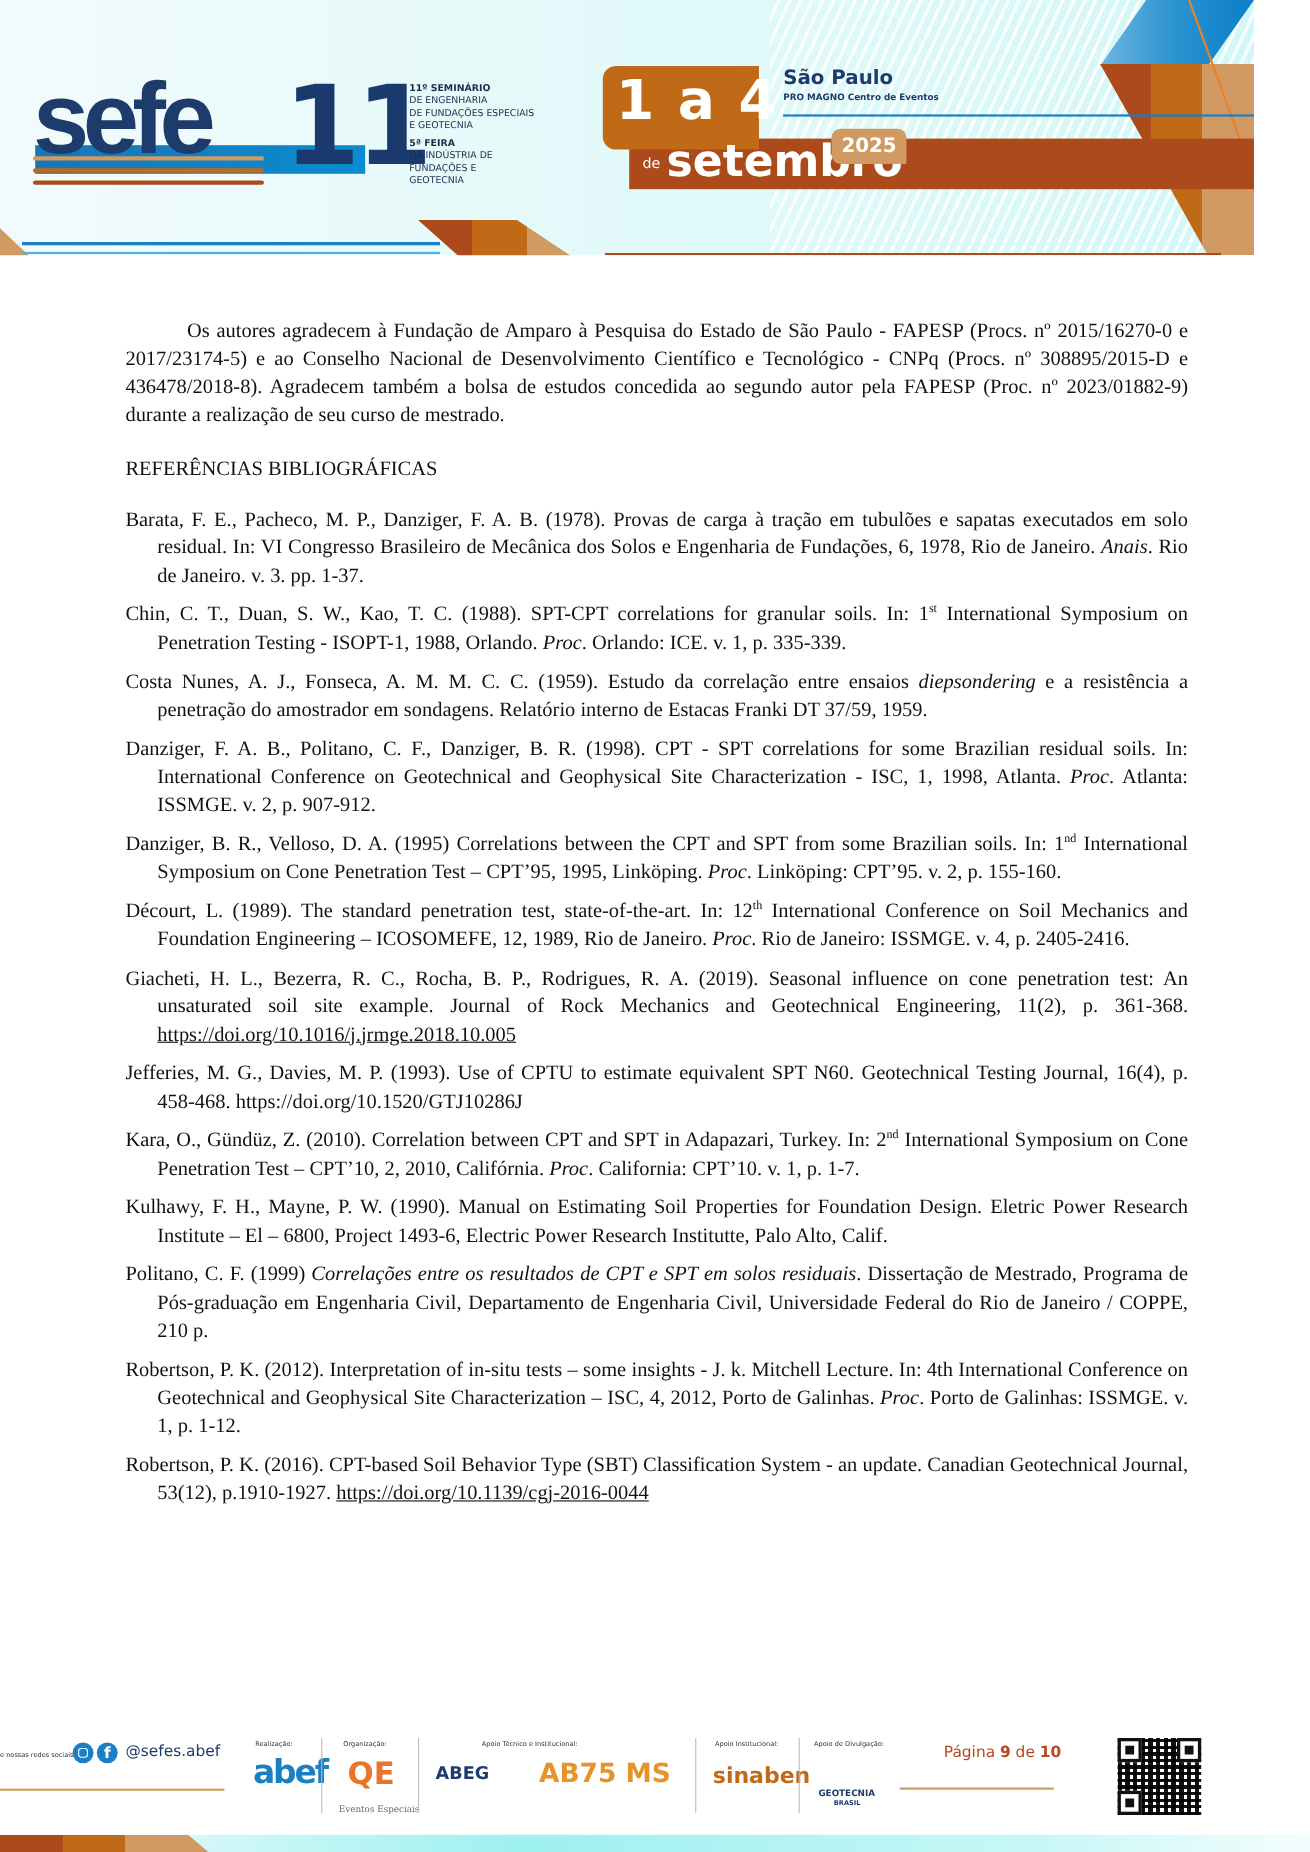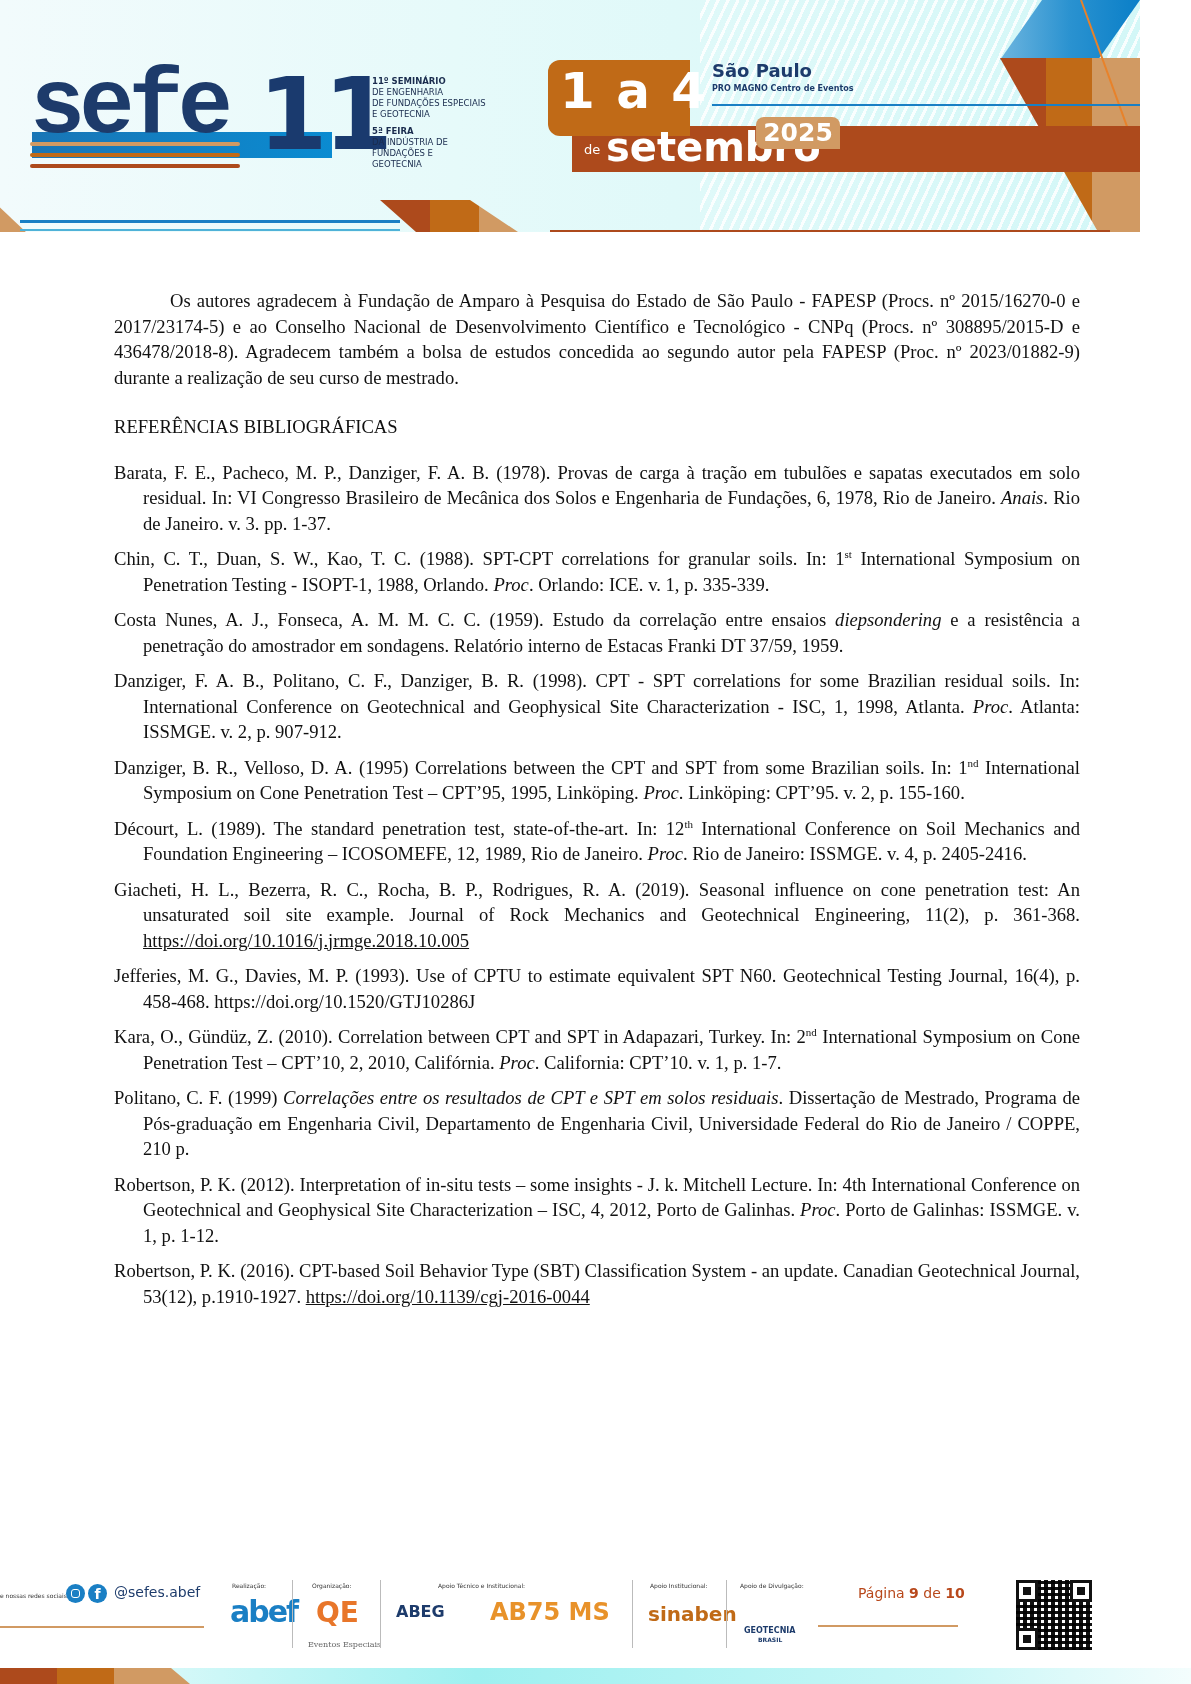--- a/index.html
+++ b/index.html
@@ -2,33 +2,33 @@
 <html><head>
 <meta charset="utf-8">
 <style>
   html, body { margin:0; padding:0; }
   body { width:1191px; height:1684px; position:relative; background:#ffffff; overflow:hidden; font-family:"Liberation Serif", serif; color:#111; }
   
   .banner { position:absolute; left:0; top:0; width:1140px; height:232px; background:linear-gradient(90deg,#f2fbfc 0%,#e6fafa 40%,#d3f7f7 100%); overflow:hidden; }
   .stripes { position:absolute; left:700px; top:0; width:440px; height:232px;
     background:repeating-linear-gradient(115deg, rgba(255,255,255,0) 0 6px, rgba(255,255,255,.85) 6px 9px); }
   .logo-sefe { position:absolute; left:30px; top:58px; width:290px; height:120px; }
-  .logo-sefe .word { position:absolute; left:0; top:0; font-family:Liberation Mono, monospace; font-weight:bold; font-size:92px; letter-spacing:-6px; color:#1d3b6b; line-height:100px; }
+  .logo-sefe .word { position:absolute; left:0; top:0; font-family:Liberation Sans, sans-serif; font-weight:bold; font-size:92px; letter-spacing:-6px; color:#1d3b6b; line-height:100px; }
   .logo-sefe .eleven { position:absolute; left:228px; top:2px; font-family:"DejaVu Sans", sans-serif; font-weight:bold; font-size:100px; color:#1a3a6e; line-height:110px; letter-spacing:-4px; }
   .logo-sefe .bar { position:absolute; left:2px; top:74px; width:300px; height:26px; background:linear-gradient(90deg,#1976b6,#0a8bd1); }
   .logo-lines { position:absolute; left:30px; top:142px; width:210px; }
   .logo-lines div { height:4px; margin-bottom:7px; border-radius:2px; }
   .seminar { position:absolute; left:372px; top:76px; font-family:"DejaVu Sans", sans-serif; font-size:8.5px; line-height:11px; color:#1a2c4e; }
   .seminar b { font-weight:bold;text-align:center; }
   .date-box { position:absolute; left:548px; top:60px; width:142px; height:76px; background:#c06a17; border-radius:12px 0 0 12px; }
   .date-num { position:absolute; left:560px; top:46px; font-family:"DejaVu Sans", sans-serif; font-weight:bold; font-size:50px; color:#fff; letter-spacing:2px;margin-top:16px; }
   .month-bar { position:absolute; left:572px; top:126px; width:570px; height:46px; background:#ad4a1c; }
   .month-de { position:absolute; left:584px; top:142px; font-family:"DejaVu Sans", sans-serif; font-size:13px; color:#fff; }
   .month { position:absolute; left:606px; top:124px; font-family:"DejaVu Sans", sans-serif; font-weight:bold; font-size:40px; color:#fff; }
-  .year { position:absolute; left:756px; top:117px; width:84px; height:32px; background:#d19a63; border-radius:8px 8px 0 8px; color:#fff; font-family:"DejaVu Sans", sans-serif; font-weight:bold; font-size:25px; text-align:center; line-height:32px; }
+  .year { position:absolute; left:756px; top:117px; width:68px; height:32px; background:#d19a63; border-radius:8px 8px 0 8px; color:#fff; font-family:"DejaVu Sans", sans-serif; font-weight:bold; font-size:18px; text-align:center; line-height:32px; }
   .city { position:absolute; left:712px; top:60px; font-family:"DejaVu Sans", sans-serif; font-weight:bold; font-size:18px; color:#1d3b6b; }
   .venue { position:absolute; left:712px; top:84px; font-family:"DejaVu Sans", sans-serif; font-weight:bold; font-size:8px; color:#1d3b6b; }
   .venue-line { position:absolute; left:712px; top:104px; width:428px; height:2px; background:#1a7fc4; }
   .chev-blue { position:absolute; left:1000px; top:0; width:140px; height:60px; background:linear-gradient(90deg,#6db5df,#2a92d0 50%,#0a7fc8); clip-path:polygon(30% 0,100% 0,70% 100%,0 100%); }
   .chev-brown { position:absolute; left:1000px; top:58px; width:140px; height:174px; background:linear-gradient(90deg,#ad4a1c 0 33%,#c06a17 33% 66%,#d19a63 66% 100%); clip-path:polygon(0 0,100% 0,100% 100%,70% 100%); }
   .orange-line { position:absolute; left:1080px; top:0; width:2px; height:140px; background:#e8822a; transform:rotate(-20deg); transform-origin:top; }
   .bottom-stripe-blue { position:absolute; left:20px; top:220px; width:380px; height:3px; background:#1a7fc4; }
   .bottom-stripe-blue2 { position:absolute; left:20px; top:229px; width:380px; height:2px; background:#4fb2d8; }
   .bottom-stripe-br { position:absolute; left:550px; top:230px; width:560px; height:2px; background:#ad4a1c; }
   .corner-l { position:absolute; left:0; top:190px; width:40px; height:44px; background:#d19a63; clip-path:polygon(0 40%,70% 100%,0 100%); }
@@ -112,20 +112,21 @@
   <div id="refs">
       <p class="ref"><span>Barata, F. E., Pacheco, M. P., Danziger, F. A. B. (1978). Provas de carga à tração em tubulões e sapatas executados em solo residual. In: VI Congresso Brasileiro de Mecânica dos Solos e Engenharia de Fundações, 6, 1978, Rio de Janeiro.  </span><i>Anais</i><span>. Rio de Janeiro. v. 3. pp. 1-37.</span></p>
       <p class="ref"><span>Chin, C. T., Duan, S. W., Kao, T. C. (1988). SPT-CPT correlations for granular soils. In: 1</span><sup>st</sup><span> International Symposium on Penetration Testing - ISOPT-1, 1988, Orlando. </span><i>Proc</i><span>. Orlando: ICE. v. 1, p. 335-339.</span></p>
       <p class="ref"><span>Costa Nunes, A. J., Fonseca, A. M. M. C. C. (1959). Estudo da correlação entre ensaios </span><i>diepsondering</i><span> e a resistência a penetração do amostrador em sondagens. Relatório interno de Estacas Franki DT 37/59, 1959.</span></p>
       <p class="ref"><span>Danziger, F. A. B., Politano, C. F., Danziger, B. R. (1998). CPT - SPT correlations for some Brazilian residual soils. In: International Conference on Geotechnical and Geophysical Site Characterization - ISC, 1, 1998, Atlanta. </span><i>Proc</i><span>. Atlanta: ISSMGE. v. 2, p. 907-912.</span></p>
       <p class="ref"><span>Danziger, B. R., Velloso, D. A. (1995) Correlations between the CPT and SPT from some Brazilian soils. In: 1</span><sup>nd</sup><span> International Symposium on Cone Penetration Test – CPT’95, 1995, Linköping. </span><i>Proc</i><span>. Linköping: CPT’95. v. 2, p. 155-160.</span></p>
       <p class="ref"><span>Décourt, L. (1989). The standard penetration test, state-of-the-art. In: 12</span><sup>th</sup><span> International Conference on Soil Mechanics and Foundation Engineering – ICOSOMEFE, 12, 1989, Rio de Janeiro. </span><i>Proc</i><span>. Rio de Janeiro: ISSMGE. v. 4, p. 2405-2416.</span></p>
       <p class="ref"><span>Giacheti, H. L., Bezerra, R. C., Rocha, B. P., Rodrigues, R. A. (2019). Seasonal influence on cone penetration test: An unsaturated soil site example. Journal of Rock Mechanics and Geotechnical Engineering, 11(2), p. 361-368. </span><a>https://doi.org/10.1016/j.jrmge.2018.10.005</a></p>
       <p class="ref"><span>Jefferies, M. G., Davies, M. P. (1993). Use of CPTU to estimate equivalent SPT N60. Geotechnical Testing Journal, 16(4), p. 458-468. https://doi.org/10.1520/GTJ10286J</span></p>
       <p class="ref"><span>Kara, O., Gündüz, Z. (2010). Correlation between CPT and SPT in Adapazari, Turkey. In: 2</span><sup>nd</sup><span> International Symposium on Cone Penetration Test – CPT’10, 2, 2010, Califórnia. </span><i>Proc</i><span>. California: CPT’10. v. 1, p. 1-7.</span></p>
+      <p class="ref"><span>Kulhawy, F. H., Mayne, P. W. (1990). Manual on Estimating Soil Properties for Foundation Design. Eletric Power Research Institute – El – 6800, Project 1493-6, Electric Power Research Institutte, Palo Alto, Calif.</span></p>
       <p class="ref"><span>Politano, C. F. (1999) </span><i>Correlações entre os resultados de CPT e SPT em solos residuais</i><span>. Dissertação de Mestrado, Programa de Pós-graduação em Engenharia Civil, Departamento de Engenharia Civil, Universidade Federal do Rio de Janeiro / COPPE, 210 p.</span></p>
       <p class="ref"><span>Robertson, P. K. (2012). Interpretation of in-situ tests – some insights - J. k. Mitchell Lecture. In: 4th International Conference on Geotechnical and Geophysical Site Characterization – ISC, 4, 2012, Porto de Galinhas. </span><i>Proc</i><span>. Porto de Galinhas: ISSMGE. v. 1, p. 1-12.</span></p>
       <p class="ref"><span>Robertson, P. K. (2016). CPT-based Soil Behavior Type (SBT) Classification System - an update. Canadian Geotechnical Journal, 53(12), p.1910-1927. </span><a>https://doi.org/10.1139/cgj-2016-0044</a></p>
     </div>
 </div>
 
 <div class="footer">
   <div class="social-text">e nossas redes sociais:</div>
   <div class="ig-icon"></div>
   <div class="fb-icon">f</div>

